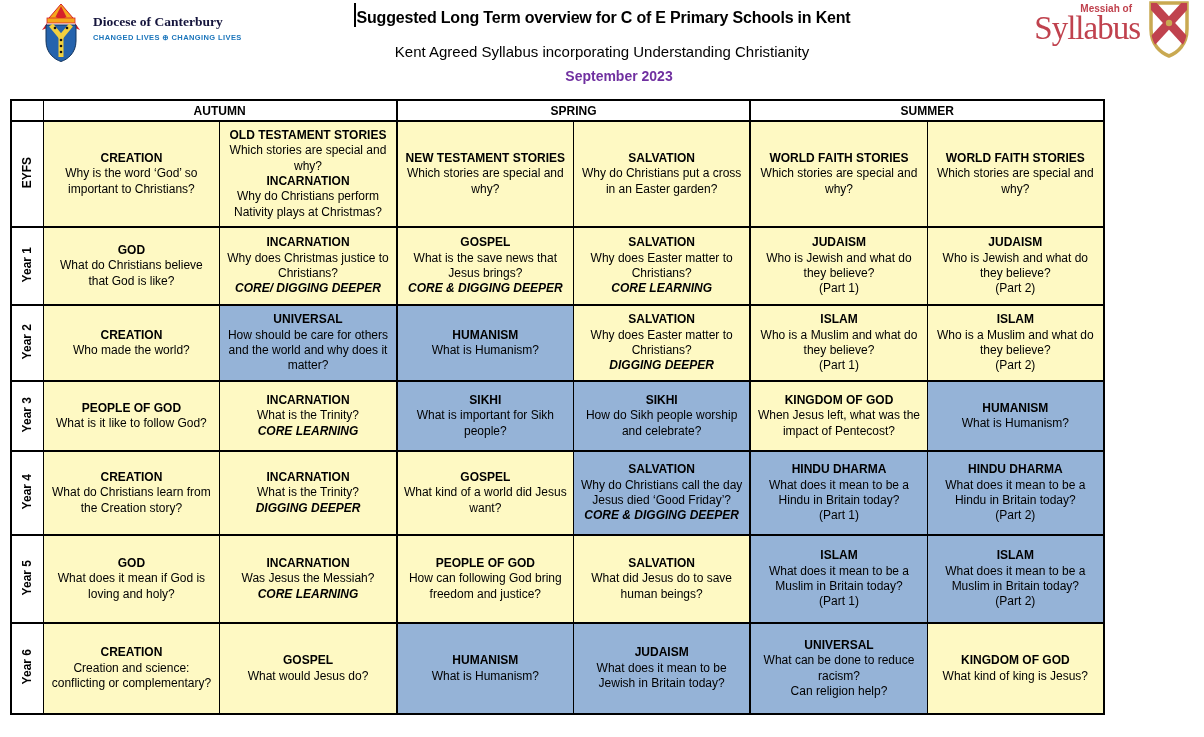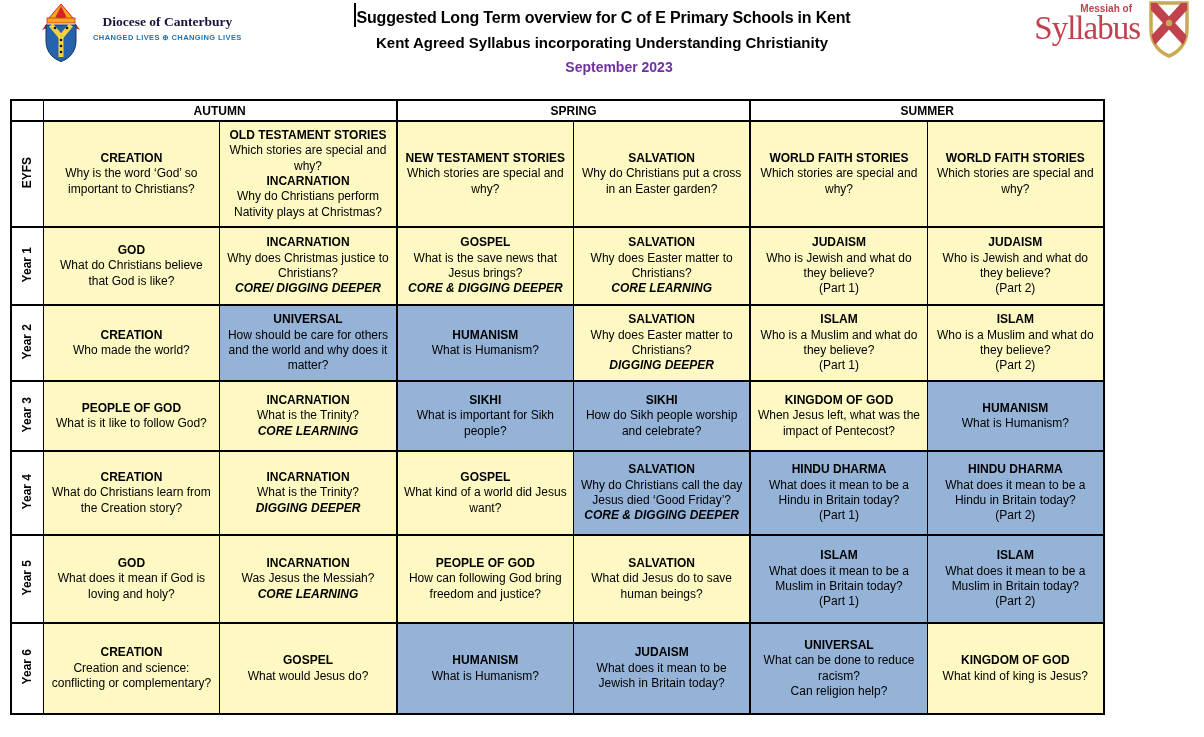--- a/index.html
+++ b/index.html
@@ -7,25 +7,25 @@
   html,body{margin:0;padding:0;}
   body{
     width:1204px;height:737px;background:#fff;color:#000;
     font-family:"Liberation Sans",sans-serif;overflow:hidden;
   }
   
   .page-header{position:relative;height:99px;}
   .title-block{position:absolute;left:0;right:0;top:3px;text-align:center;}
   .main-title{font-size:16px;font-weight:bold;letter-spacing:-0.2px;}
   .cursor{display:inline-block;width:2px;height:24px;background:#000;vertical-align:-4px;margin-right:1px;}
-  .subtitle{font-size:15px;font-weight:bold;margin-top:7px;}
+  .subtitle{font-size:15px;font-weight:normal;margin-top:16px;}
   .doc-date{font-size:14px;font-weight:bold;color:var(--purple);margin-top:8px;padding-left:34px;}
 
   .logo-canterbury{position:absolute;left:38px;top:4px;display:flex;gap:9px;align-items:flex-start;}
-  .cant-text{padding-top:10px;text-align:center;}
+  .cant-text{padding-top:10px;}
   .cant-name{font-family:"Liberation Serif",serif;font-weight:bold;font-size:13.5px;color:#14143c;}
   .cant-tag{font-size:7.5px;font-weight:bold;color:#1b75bb;letter-spacing:0.4px;margin-top:3px;}
 
   .logo-rochester{position:absolute;right:14px;top:0;display:flex;align-items:flex-start;gap:8px;}
   .roch-text{text-align:left;line-height:1;padding-top:4px;}
   .roch-small{display:block;color:#c0424e;font-size:10px;font-weight:bold;margin-left:46px;}
   .roch-big{display:block;color:#c0424e;font-family:"Liberation Serif",serif;font-size:33px;margin-top:-2px;letter-spacing:-1px;}
 
   
   .table-wrap{padding:0 10px;}

